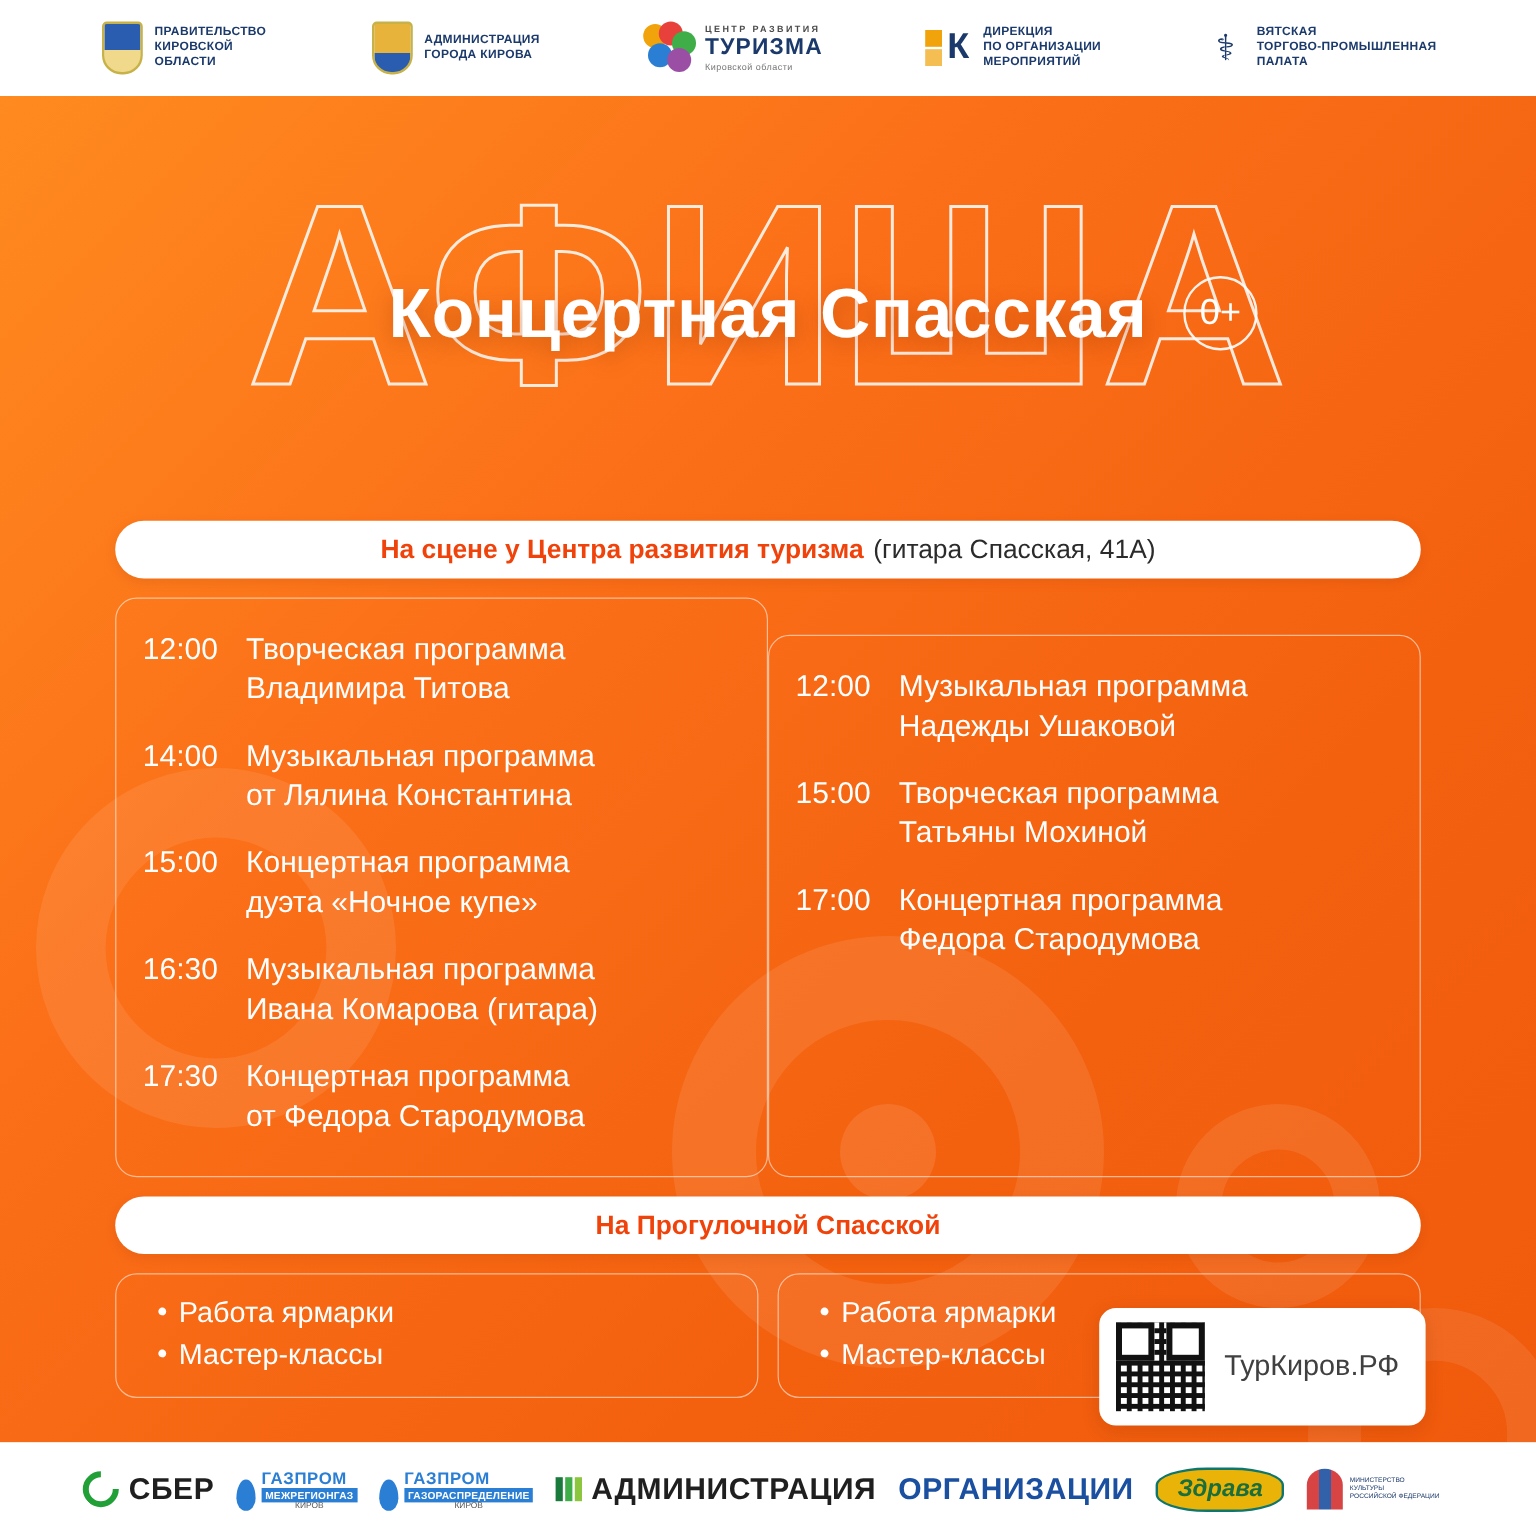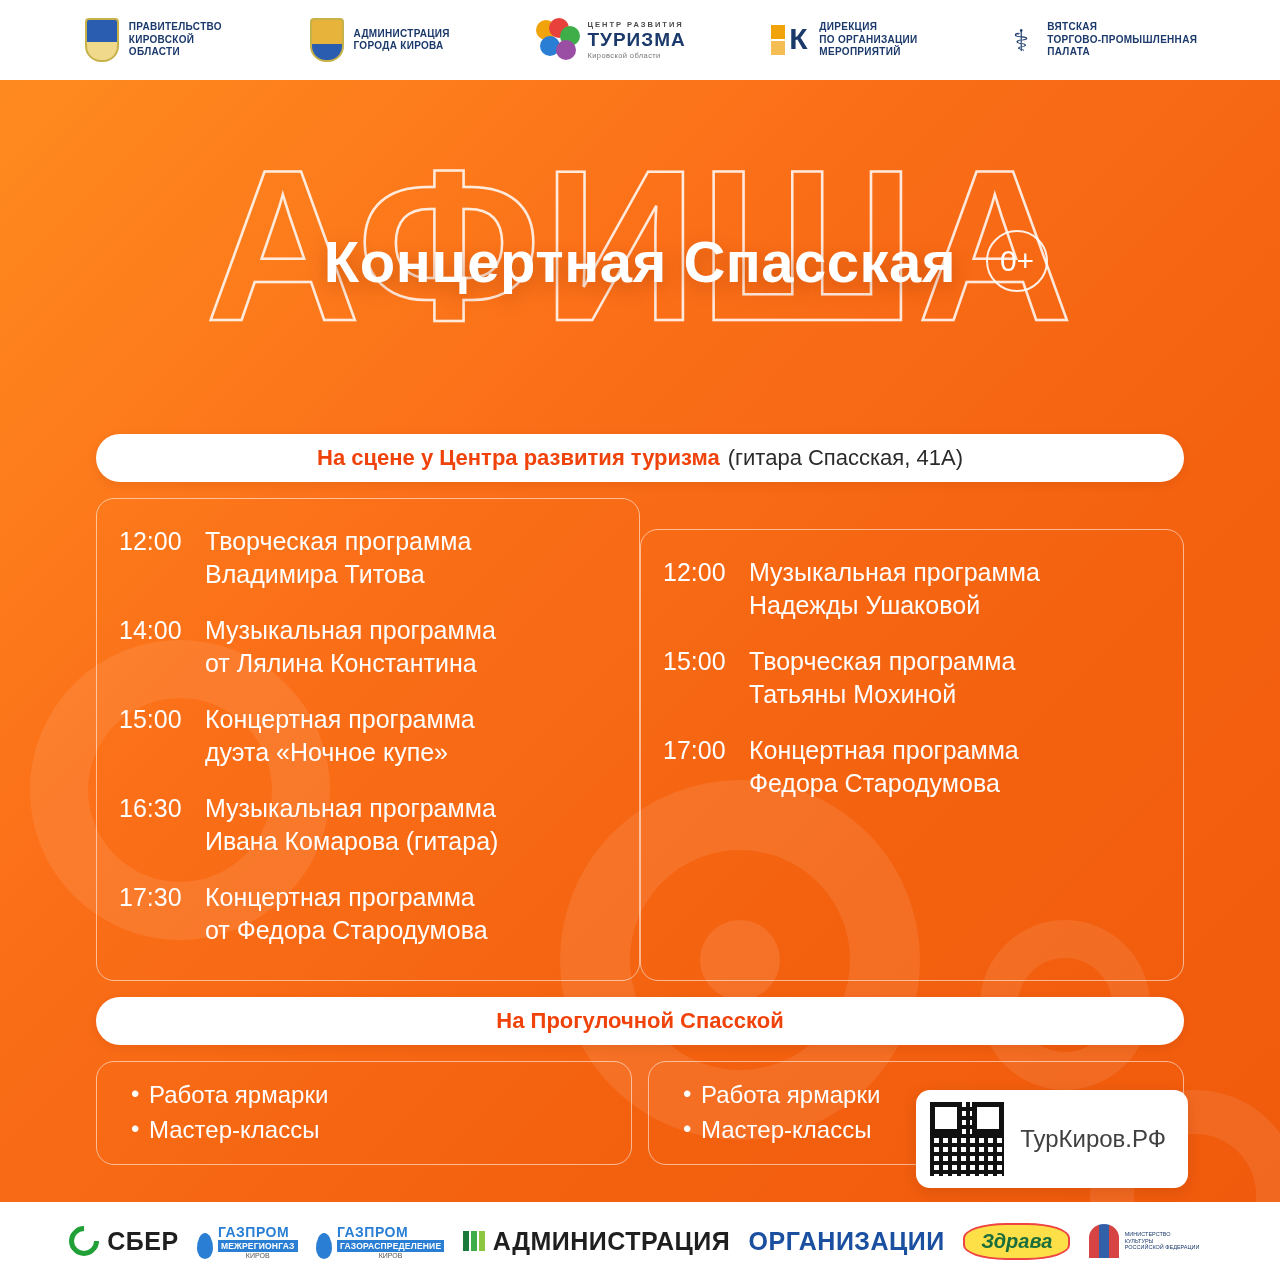--- a/index.html
+++ b/index.html
@@ -225,21 +225,21 @@
   .gaz .gtxt .g1 { font-size: 14px; font-weight: bold; color:#2a7fd4; letter-spacing:.5px;}
   .gaz .gtxt .g2 { font-size: 8.5px; font-weight: bold; color:#fff; background:#2a7fd4; padding:1px 3px; letter-spacing:.2px;}
   .gaz .gtxt .g3 { font-size: 7px; color:#555; text-align:center;}
   .rshb-mark { display:flex; gap:2px; }
   .rshb-mark span { display:block; width:6px; height:20px; }
   .rshb-mark span:nth-child(1){background:#1a7a3c;}
   .rshb-mark span:nth-child(2){background:#3fae49;}
   .rshb-mark span:nth-child(3){background:#8cc63f;}
   .ingos { font-size: 25px; font-weight: bold; color: #1b4fa0; letter-spacing: .5px; }
   .zdrava {
-    background: #fde047; border: 2px solid #ef4444; border-radius: 40%;
+    background: #eab308; border: 2px solid #0f766e; border-radius: 40%;
     padding: 5px 16px; font-size: 20px; font-weight: bold; color:#1b6e3c;
     font-style: italic;
   }
   .minkult { display:flex; align-items:center; gap:6px; }
   .minkult .flag {
     width: 30px; height: 34px;
     background: linear-gradient(90deg,#d32f2f 0 33%, #1b4fa0 33% 66%, #d32f2f 66% 100%);
     border-radius: 50% 50% 0 0 / 40% 40% 0 0;
     opacity: .9;
   }

